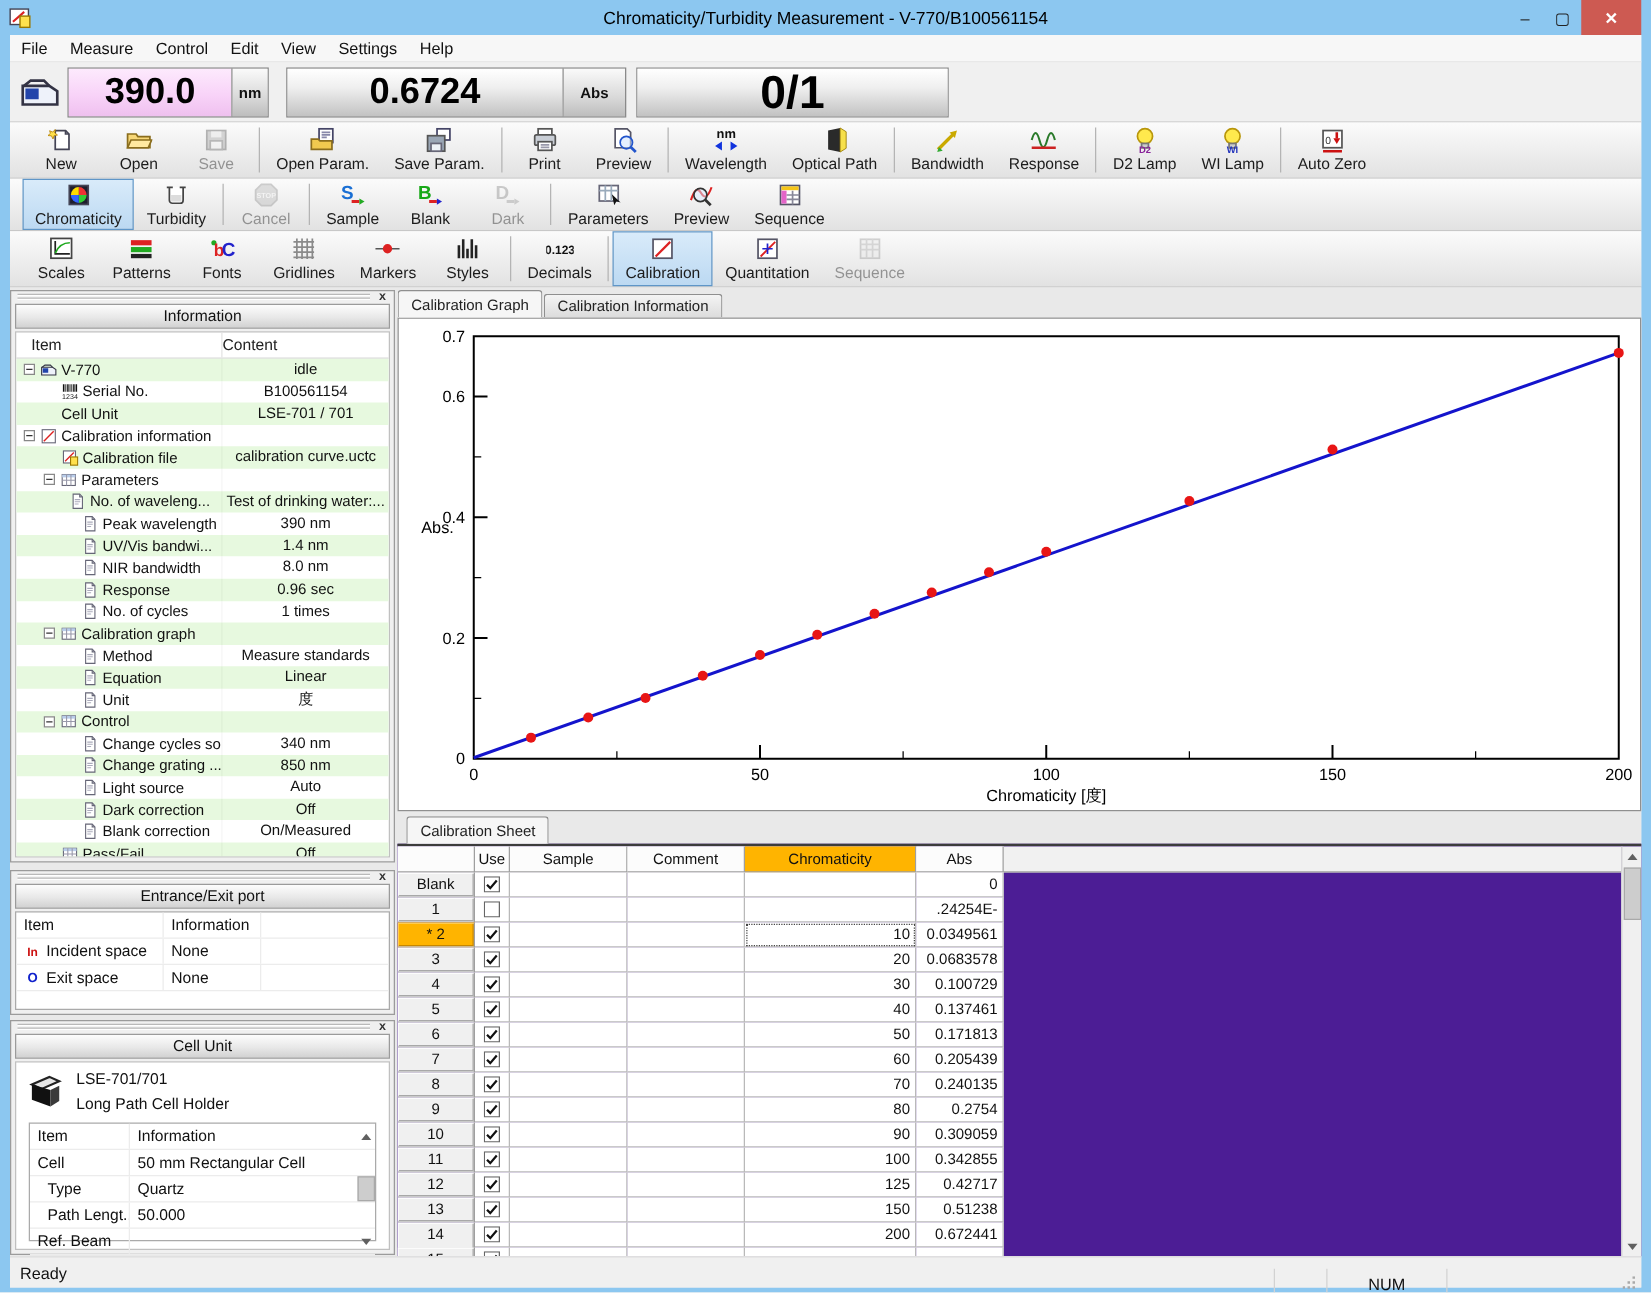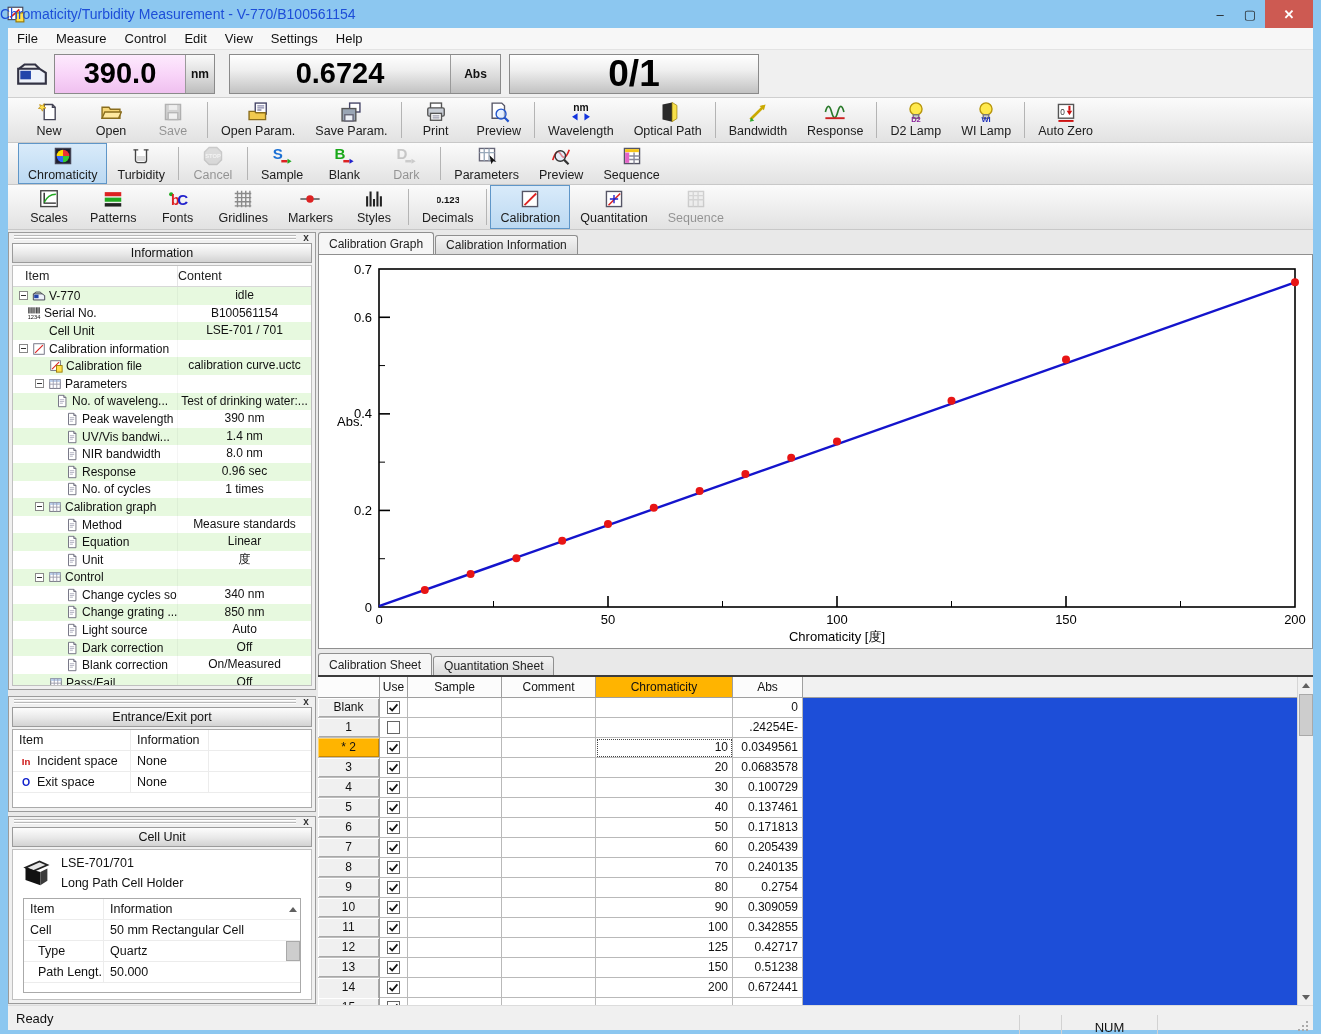--- a/index.html
+++ b/index.html
@@ -2,21 +2,21 @@
 <html><head>
 <meta charset="utf-8">
 <style>
   * { margin:0; padding:0; box-sizing:border-box; }
   html,body { width:1321px; height:1034px; font-family:"Liberation Sans",sans-serif; }
   #win { position:relative; width:1321px; height:1034px; background:#8cc7f0; overflow:hidden; }
 
   
   #titlebar { position:absolute; left:0; top:0; width:1321px; height:28px; background:#8cc7f0; display:flex; align-items:center; }
   #titlebar .appicon { width:18px; height:18px; margin-left:7px; }
-  #titlebar .title { position:absolute; left:0; right:0; text-align:left; font-size:14px; color:#1d4ed8; }
+  #titlebar .title { position:absolute; left:0; right:0; text-align:center; font-size:14px; color:#000000; }
   #wctrl { position:absolute; right:8px; top:0; height:28px; display:flex; z-index:5; }
   #wctrl .wbtn { width:30px; height:28px; display:flex; align-items:center; justify-content:center; font-size:13px; color:#222; }
   #wctrl .close { width:48px; background:#cd5a52; color:#fff; font-weight:bold; }
 
   
   #client { position:absolute; left:8px; top:28px; width:1305px; height:1002px; background:#f0f0f0; }
 
   #menubar { position:absolute; left:0; top:0; width:1305px; height:22px; background:#f7f7f7; border-bottom:1px solid #e3e3e3; display:flex; align-items:center; font-size:13px; }
   #menubar .mitem { padding:0 9px; height:22px; line-height:22px; color:#111; }
 
@@ -69,21 +69,21 @@
   .strow { display:flex; border-bottom:1px solid #ececec; }
   .strow > div { padding:3px 6px; overflow:hidden; white-space:nowrap; }
 
   
   .tabstrip { position:absolute; display:flex; align-items:flex-end; height:22px; }
   .tab { height:19px; padding:0 10px; font-size:12px; color:#222; background:linear-gradient(#f4f4f4,#dcdcdc); border:1px solid #8f8f8f; border-bottom:none; border-radius:3px 3px 0 0; line-height:19px; margin-right:1px; }
   .tab.active { height:22px; background:#f6f6f6; line-height:22px; z-index:2; }
   .paneback { position:absolute; background:#fff; border:1px solid #8f8f8f; }
 
   
-  #sheetwrap { position:absolute; overflow:hidden; background:#1d4ed8; border-top:2px solid #3c3c3c;text-decoration:underline; }
+  #sheetwrap { position:absolute; overflow:hidden; background:#4c1d95; border-top:2px solid #3c3c3c;text-decoration:underline; }
   #sheethdrfill { position:absolute; left:0; top:0; right:16px; height:21px; background:#f1f1f1; border-bottom:1px solid #9f9f9f; }
   .shcell { position:absolute; border-right:1px solid #9f9f9f; border-bottom:1px solid #9f9f9f; background:#fcfcfc; font-size:12px; color:#111; text-align:center; line-height:20px; overflow:hidden; }
   .shcell.orange { background:#ffb400; }
   .srowhdr { position:absolute; background:#f0f0f0; border-right:1px solid #9f9f9f; border-bottom:1px solid #bdbdbd; box-shadow:inset 1px 1px 0 #ffffff, inset -1px -1px 0 #a8a8a8; font-size:12px; text-align:center; line-height:19px; color:#111; }
   .srowhdr.sel { background:#ffb400; box-shadow:inset 1px 1px 0 #ffd46a, inset -1px -1px 0 #c88700; }
   .scell { position:absolute; background:#fff; border-right:1px solid #b9b9b9; border-bottom:1px solid #b9b9b9; font-size:12px; color:#111; line-height:19px; overflow:hidden; }
   .scell.num { text-align:right; padding-right:4px; }
   .scell.focus { outline:1px dotted #444; outline-offset:-2px; }
   .cbwrap { display:flex; justify-content:center; align-items:center; height:100%; }
 
@@ -443,21 +443,21 @@
                   <span class="tico"><svg viewBox="0 0 16 16" width="100%" height="100%">
                       <path d="M1.5 5.5h10l3 2v5h-13z" fill="#eef2fa" stroke="#334"></path>
                       <path d="M2.5 6.5h5v4h-5z" fill="#2244aa"></path>
                       <path d="M11.5 5.5l-2-2h-5l-2.5 2" fill="none" stroke="#334"></path>
                     </svg></span>
                   <span>V-770</span>
                 </div>
                 <div class="tc">idle</div>
               </div>
               <div class="trow">
-                <div class="ti" style="">
+                <div class="ti" style="padding-left: 22px;">
                   <span style="width: 14px; flex: 0 0 auto;"></span>
                   <span class="tico"><svg viewBox="0 0 16 16" width="100%" height="100%">
                       <path d="M2 1.5v7M3.5 1.5v7M5.5 1.5v7M7 1.5v7M9 1.5v7M11 1.5v7M12.5 1.5v7M14 1.5v7" stroke="#111"></path>
                       <text x="8" y="15.2" font-size="6.5" font-weight="normal" text-anchor="middle" fill="#111" font-family="Liberation Sans,sans-serif">1234</text>
                     </svg></span>
                   <span>Serial No.</span>
                 </div>
                 <div class="tc">B100561154</div>
               </div>
               <div class="trow green">
@@ -766,20 +766,27 @@
               </div>
               <div class="strow">
                 <div style="width:80px;border-right:1px solid #ececec;padding-left:14px;">Type</div>
                 <div style="flex:1;">Quartz</div>
                 <div style="width:14px;padding:0;background:#cdcdcd;border:1px solid #a9a9a9;display:flex;align-items:center;justify-content:center;"></div>
               </div>
               <div class="strow">
                 <div style="width:80px;border-right:1px solid #ececec;padding-left:14px;">Path Lengt...</div>
                 <div style="flex:1;">50.000</div>
                 <div style="width:14px;padding:0;display:flex;align-items:center;justify-content:center;"></div>
+              </div>
+              <div class="strow">
+                <div style="width:80px;border-right:1px solid #ececec;padding-left:6px;">Ref. Beam</div>
+                <div style="flex:1;"></div>
+                <div style="width:14px;padding:0;display:flex;align-items:center;justify-content:center;">
+                  <span class="tri-dn"></span>
+                </div>
               </div>
             </div>
         </div>
       </div>
 
       <div class="tabstrip" style="left:310px;top:2px;" id="graphtabs">
           <div class="tab active">Calibration Graph</div>
           <div class="tab">Calibration Information</div>
         </div>
       <div class="paneback" style="left:310px;top:24px;width:995px;height:395px;">
@@ -820,21 +827,21 @@
             <circle cx="380.59999999999997" cy="236.0491" r="4" fill="#e81515"></circle>
             <circle cx="426.40000000000003" cy="219.02114285714288" r="4" fill="#e81515"></circle>
             <circle cx="472.2" cy="202.7686542857143" r="4" fill="#e81515"></circle>
             <circle cx="518" cy="186.45001428571427" r="4" fill="#e81515"></circle>
             <circle cx="632.5" cy="145.73791428571425" r="4" fill="#e81515"></circle>
             <circle cx="747" cy="104.59365714285718" r="4" fill="#e81515"></circle>
             <circle cx="976" cy="27.30705999999998" r="4" fill="#e81515"></circle>
           </svg>
       </div>
 
-      <div class="tabstrip" style="left:310px;top:423px;" id="sheettabs">
+      <div class="tabstrip" style="left:310px;top:423px;flex-direction:column;" id="sheettabs">
           <div class="tab active">Calibration Sheet</div>
           <div class="tab">Quantitation Sheet</div>
         </div>
       <div id="sheetwrap" style="left:310px;top:445px;width:995px;height:330px;">
         <div id="sheethdrfill"></div>
         <div id="sheetcells">
             <div class="shcell" style="left: 0px; top: 0px; width: 62px; height: 21px;"></div>
             <div class="shcell" style="left: 62px; top: 0px; width: 28px; height: 21px;">Use</div>
             <div class="shcell" style="left: 90px; top: 0px; width: 94px; height: 21px;">Sample</div>
             <div class="shcell" style="left: 184px; top: 0px; width: 94px; height: 21px;">Comment</div>

